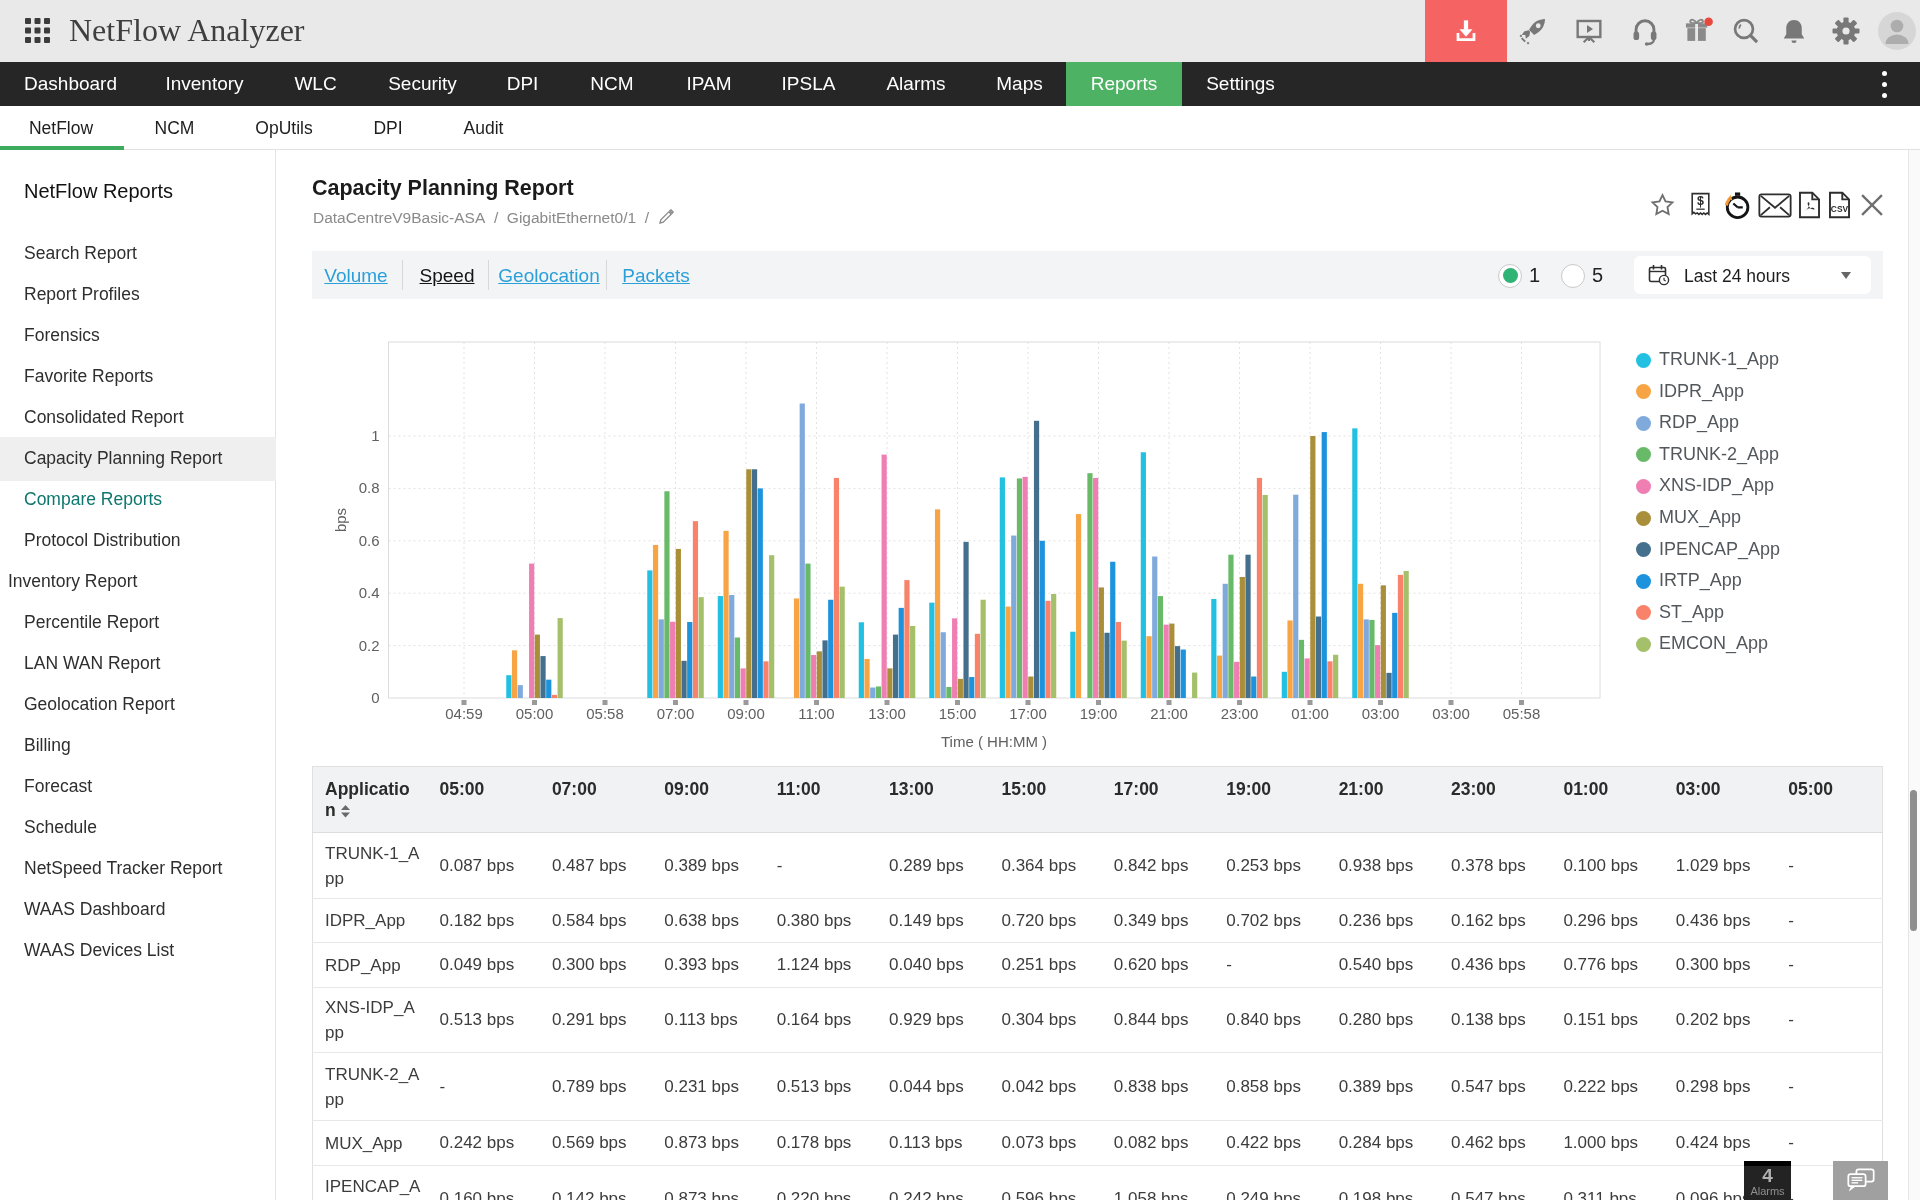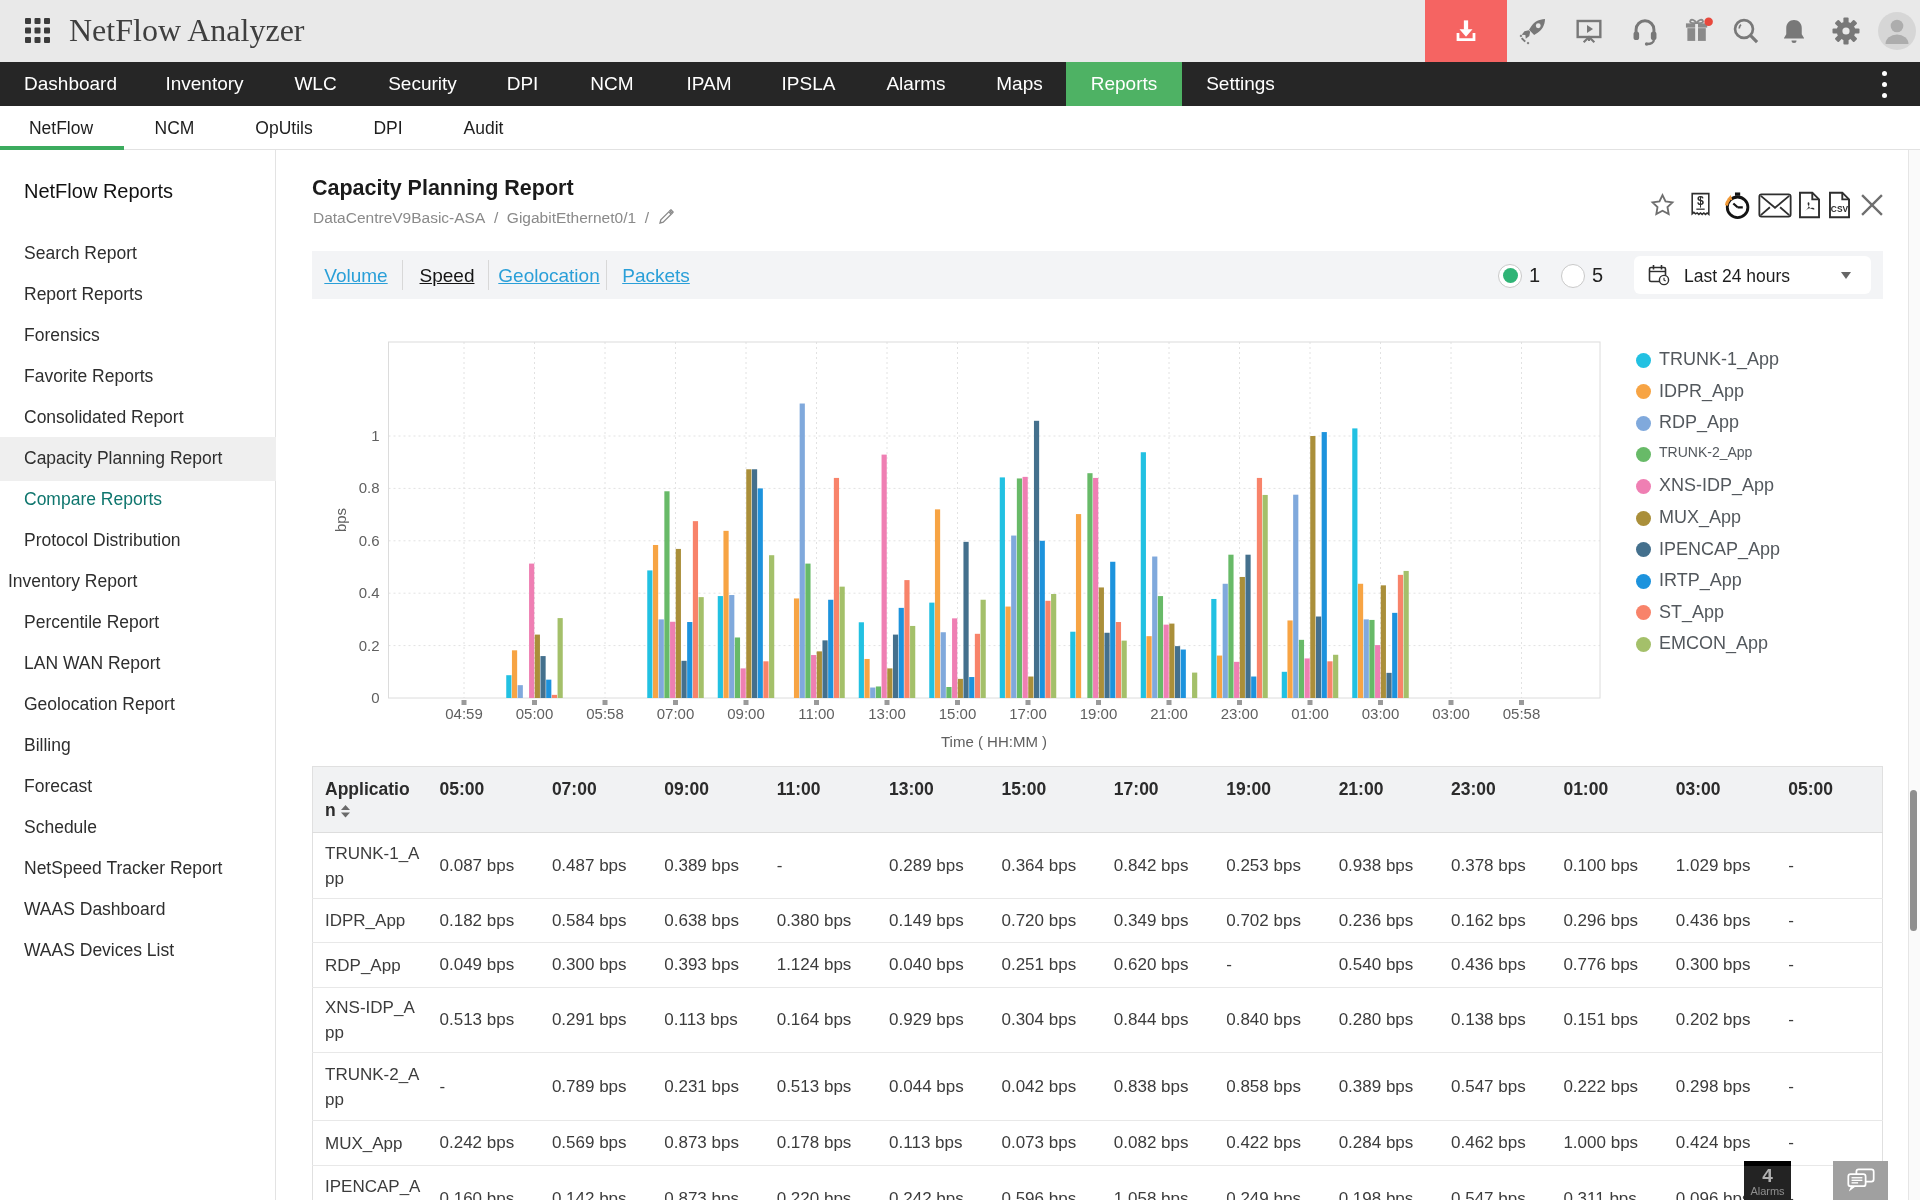--- a/index.html
+++ b/index.html
@@ -114,21 +114,21 @@
 <div style="position:absolute;left:0;top:106px;width:1920px;height:44px;background:#fff;border-bottom:1px solid #e2e2e2;box-sizing:border-box"></div>
 <div style="position:absolute;left:61px;top:118px;transform:translateX(-50%);font-size:17.5px;font-weight:400;color:#1e1e1e;white-space:nowrap">NetFlow</div>
 <div style="position:absolute;left:174.5px;top:118px;transform:translateX(-50%);font-size:17.5px;font-weight:400;color:#1e1e1e;white-space:nowrap">NCM</div>
 <div style="position:absolute;left:284px;top:118px;transform:translateX(-50%);font-size:17.5px;font-weight:400;color:#1e1e1e;white-space:nowrap">OpUtils</div>
 <div style="position:absolute;left:388px;top:118px;transform:translateX(-50%);font-size:17.5px;font-weight:400;color:#1e1e1e;white-space:nowrap">DPI</div>
 <div style="position:absolute;left:483.5px;top:118px;transform:translateX(-50%);font-size:17.5px;font-weight:400;color:#1e1e1e;white-space:nowrap">Audit</div>
 <div style="position:absolute;left:0;top:146px;width:124px;height:4.5px;background:#3cab5e"></div>
 <div style="position:absolute;left:0;top:150px;width:276px;height:1050px;background:#fff;border-right:1px solid #e3e3e3;box-sizing:border-box"></div>
 <div style="position:absolute;left:24px;top:180px;font-size:20px;font-weight:normal;color:#111">NetFlow Reports</div>
 <div style="position:absolute;left:24px;top:242.5px;font-size:17.5px;color:#2e2e2e;white-space:nowrap">Search Report</div>
-<div style="position:absolute;left:24px;top:283.5px;font-size:17.5px;color:#2e2e2e;white-space:nowrap">Report Reports</div>
+<div style="position:absolute;left:24px;top:283.5px;font-size:17.5px;color:#2e2e2e;white-space:nowrap">Report Profiles</div>
 <div style="position:absolute;left:24px;top:324.5px;font-size:17.5px;color:#2e2e2e;white-space:nowrap">Forensics</div>
 <div style="position:absolute;left:24px;top:365.5px;font-size:17.5px;color:#2e2e2e;white-space:nowrap">Favorite Reports</div>
 <div style="position:absolute;left:24px;top:406.5px;font-size:17.5px;color:#2e2e2e;white-space:nowrap">Consolidated Report</div>
 <div style="position:absolute;left:0;top:436.5px;width:276px;height:44px;background:#efefef"></div>
 <div style="position:absolute;left:24px;top:447.5px;font-size:17.5px;color:#2e2e2e;white-space:nowrap">Capacity Planning Report</div>
 <div style="position:absolute;left:24px;top:488.5px;font-size:17.5px;color:#0f766e;white-space:nowrap">Compare Reports</div>
 <div style="position:absolute;left:24px;top:529.5px;font-size:17.5px;color:#2e2e2e;white-space:nowrap">Protocol Distribution</div>
 <div style="position:absolute;left:8px;top:570.5px;font-size:17.5px;color:#2e2e2e;white-space:nowrap">Inventory Report</div>
 <div style="position:absolute;left:24px;top:611.5px;font-size:17.5px;color:#2e2e2e;white-space:nowrap">Percentile Report</div>
 <div style="position:absolute;left:24px;top:652.5px;font-size:17.5px;color:#2e2e2e;white-space:nowrap">LAN WAN Report</div>
@@ -384,21 +384,21 @@
 <rect x="1077.85" y="244.86" width="5.2" height="123.14" fill="#f8836a"></rect>
 <rect x="1083.55" y="240.93" width="5.2" height="127.07" fill="#a4c06a"></rect>
 </svg>
 <div style="position:absolute;left:1636px;top:352.5px;width:15px;height:15px;border-radius:50%;background:#22c1e2"></div>
 <div style="position:absolute;left:1659px;top:349.0px;font-size:18px;color:#53585d;white-space:nowrap">TRUNK-1_App</div>
 <div style="position:absolute;left:1636px;top:384.1px;width:15px;height:15px;border-radius:50%;background:#f7a444"></div>
 <div style="position:absolute;left:1659px;top:380.6px;font-size:18px;color:#53585d;white-space:nowrap">IDPR_App</div>
 <div style="position:absolute;left:1636px;top:415.7px;width:15px;height:15px;border-radius:50%;background:#80a9dc"></div>
 <div style="position:absolute;left:1659px;top:412.2px;font-size:18px;color:#53585d;white-space:nowrap">RDP_App</div>
 <div style="position:absolute;left:1636px;top:447.3px;width:15px;height:15px;border-radius:50%;background:#68ba68"></div>
-<div style="position:absolute;left:1659px;top:443.8px;font-size:14px;color:#53585d;white-space:nowrap">TRUNK-2_App</div>
+<div style="position:absolute;left:1659px;top:443.8px;font-size:18px;color:#53585d;white-space:nowrap">TRUNK-2_App</div>
 <div style="position:absolute;left:1636px;top:478.9px;width:15px;height:15px;border-radius:50%;background:#ef7fb3"></div>
 <div style="position:absolute;left:1659px;top:475.4px;font-size:18px;color:#53585d;white-space:nowrap">XNS-IDP_App</div>
 <div style="position:absolute;left:1636px;top:510.5px;width:15px;height:15px;border-radius:50%;background:#aa8f3a"></div>
 <div style="position:absolute;left:1659px;top:507.0px;font-size:18px;color:#53585d;white-space:nowrap">MUX_App</div>
 <div style="position:absolute;left:1636px;top:542.1px;width:15px;height:15px;border-radius:50%;background:#44708d"></div>
 <div style="position:absolute;left:1659px;top:538.6px;font-size:18px;color:#53585d;white-space:nowrap">IPENCAP_App</div>
 <div style="position:absolute;left:1636px;top:573.7px;width:15px;height:15px;border-radius:50%;background:#1d93dd"></div>
 <div style="position:absolute;left:1659px;top:570.2px;font-size:18px;color:#53585d;white-space:nowrap">IRTP_App</div>
 <div style="position:absolute;left:1636px;top:605.3px;width:15px;height:15px;border-radius:50%;background:#f8836a"></div>
 <div style="position:absolute;left:1659px;top:601.8px;font-size:18px;color:#53585d;white-space:nowrap">ST_App</div>

